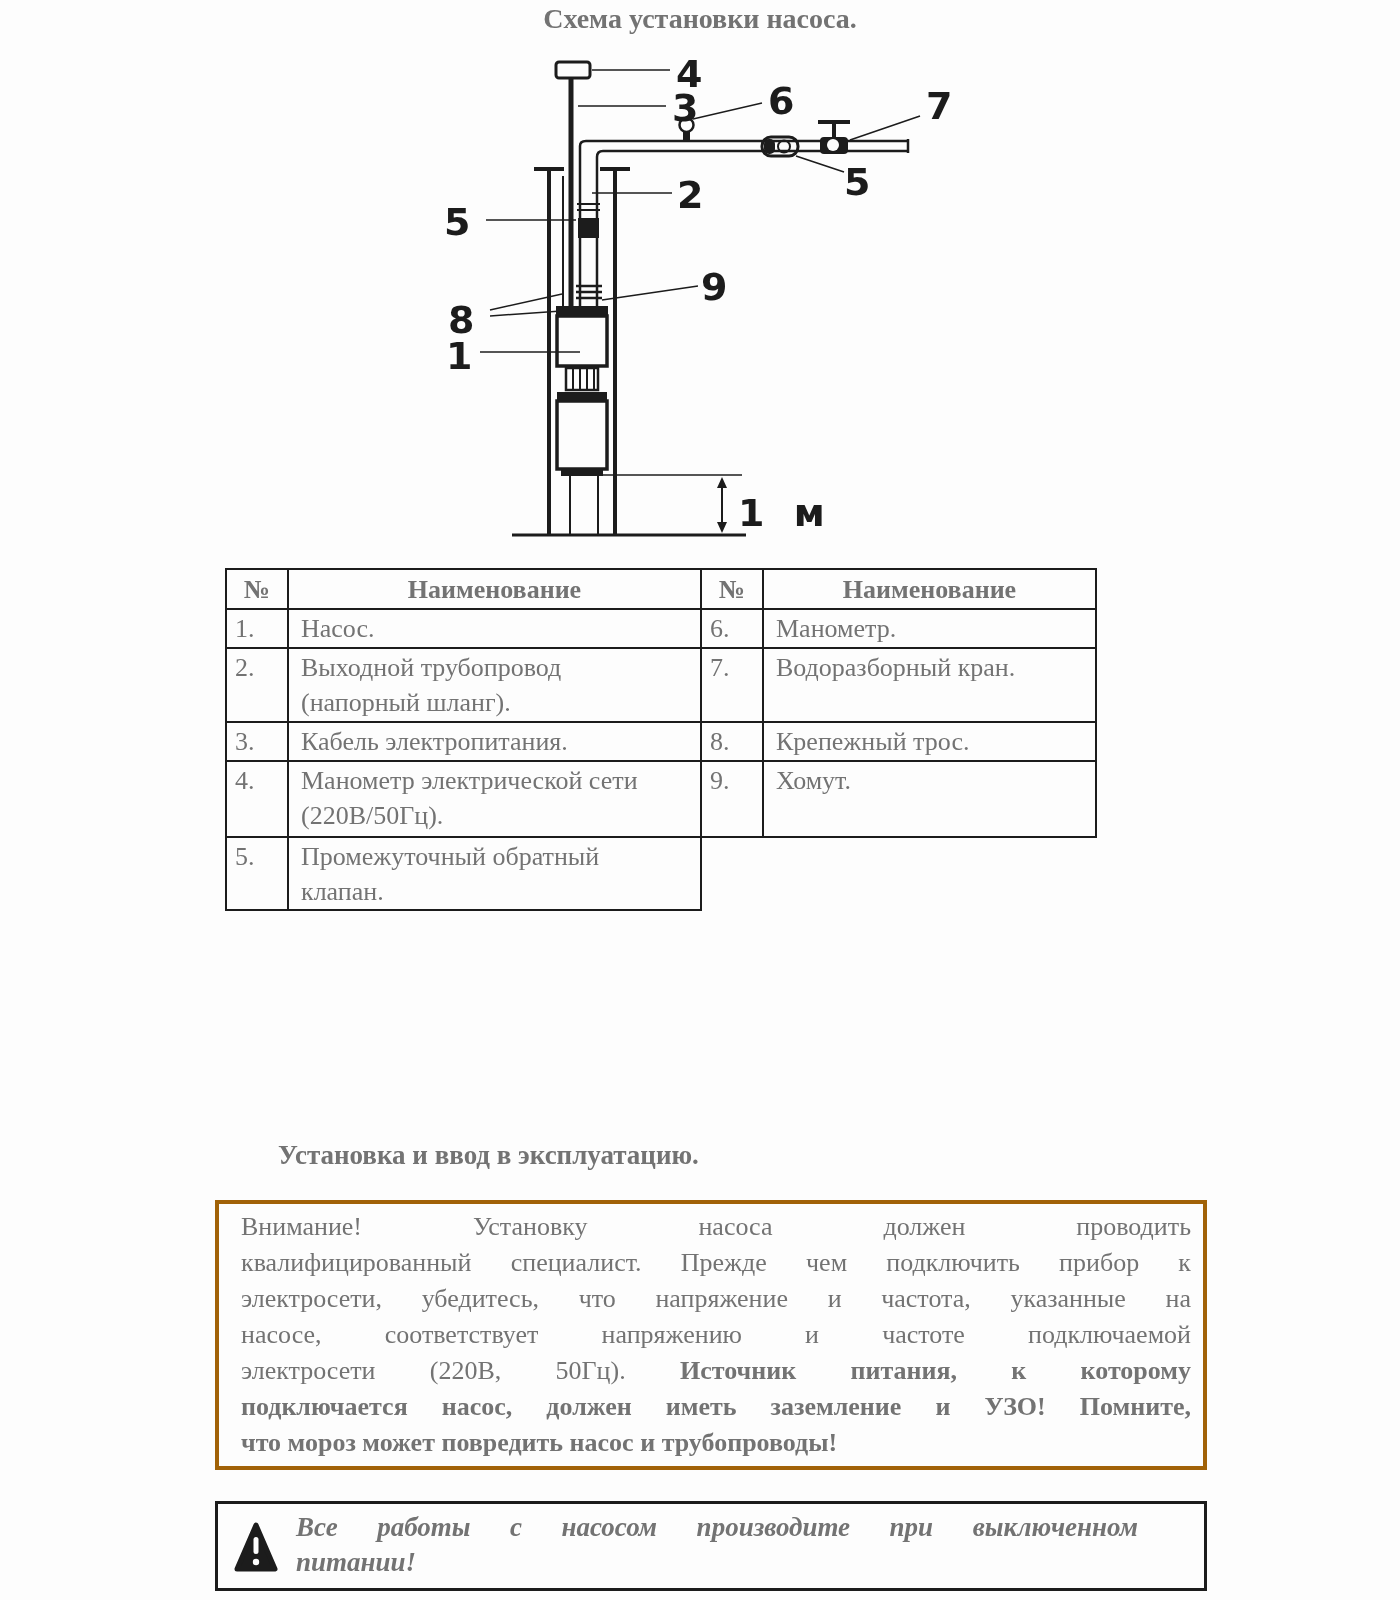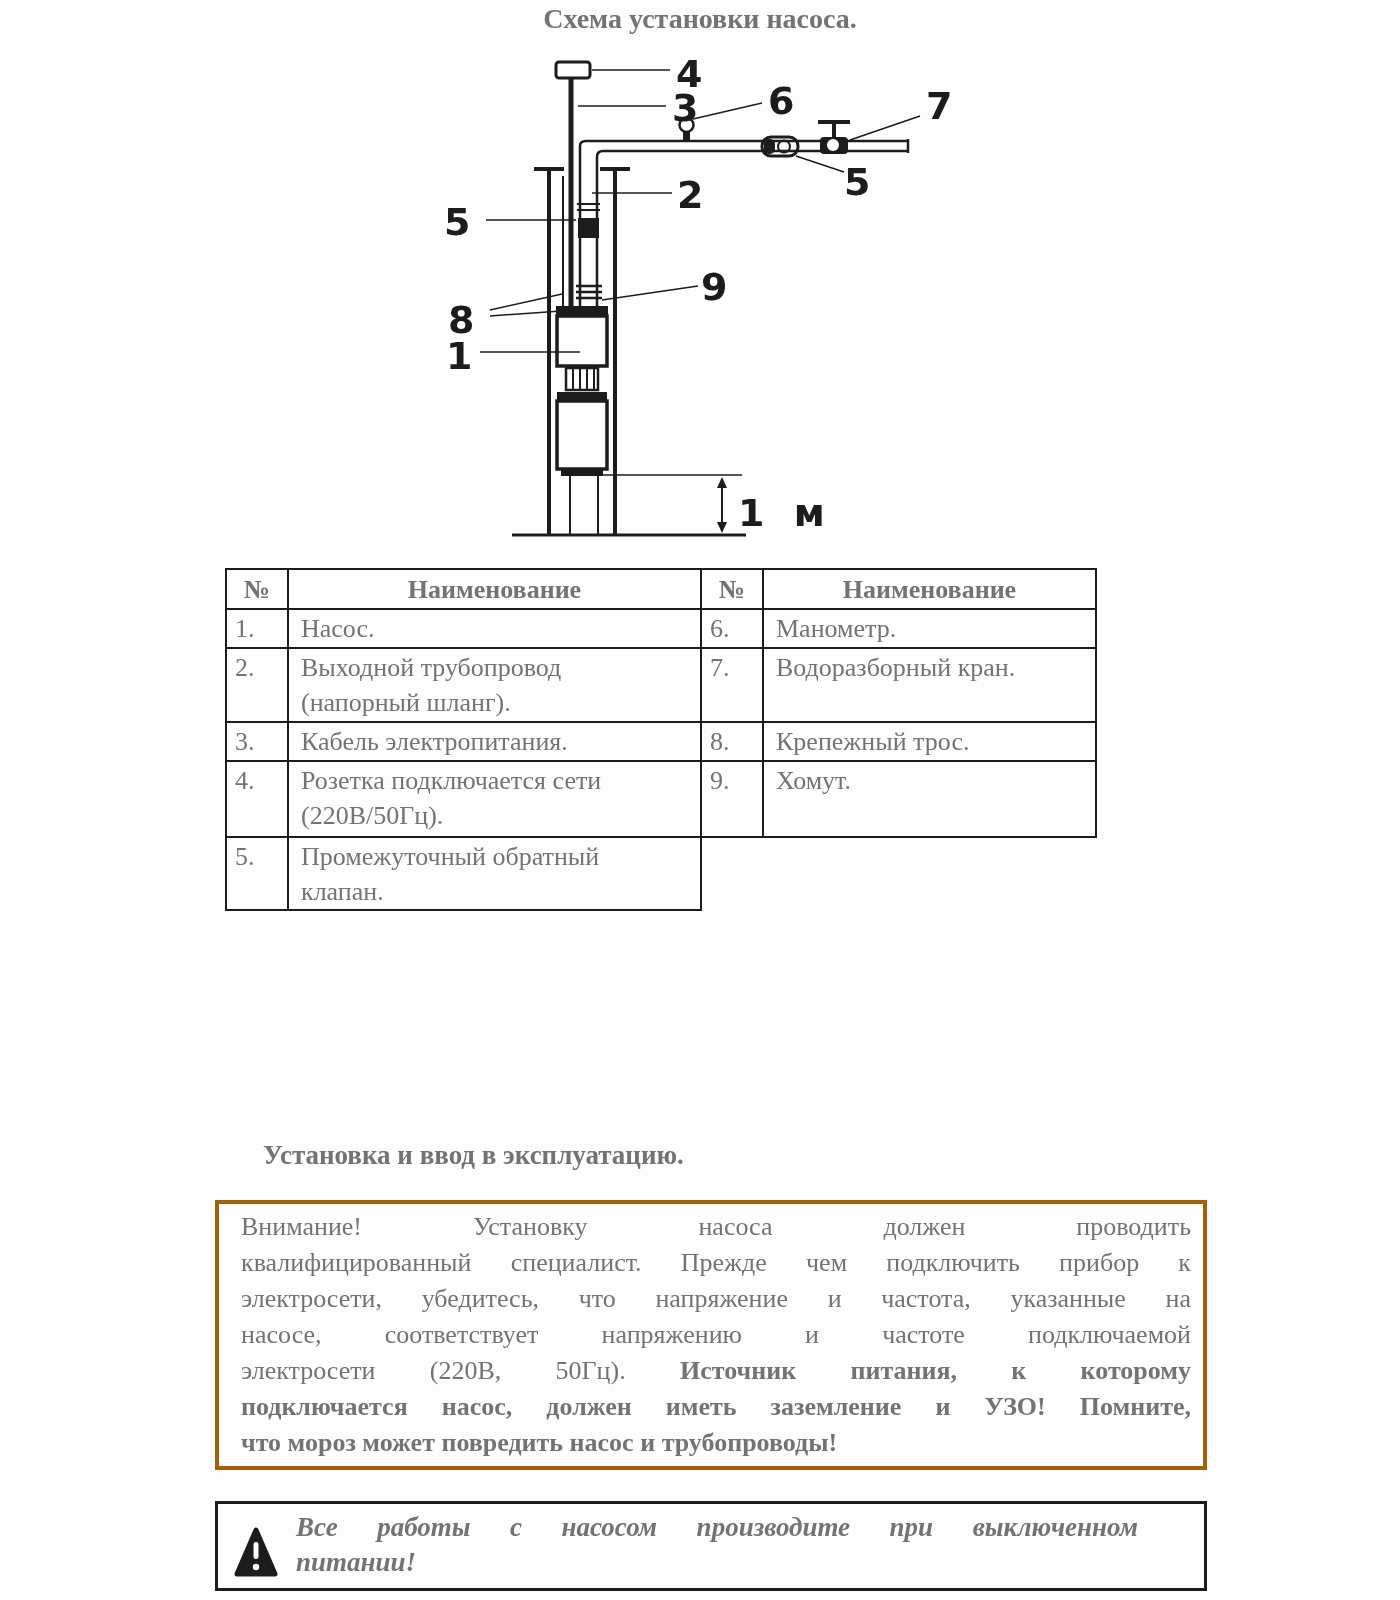--- a/index.html
+++ b/index.html
@@ -27,35 +27,35 @@
     border:2px solid #1c1c1c;vertical-align:top;padding:1px 4px 0 8px;
     overflow:hidden;
   }
   .parts-table th{text-align:center;font-weight:bold;padding:2px 2px 1px 2px;}
   .parts-table td.name{padding:1px 40px 0 12px;}
   .parts-table td.blank{border:none;}
   tr.h-hdr{height:38px;} tr.h-s{height:39px;} tr.h-d{height:74px;}
   tr.h-d4{height:76px;} tr.h-last{height:67px;}
   
   .section-heading{
-    position:absolute;left:263px;top:1140px;font-size:27px;font-weight:bold;
+    position:absolute;left:278px;top:1140px;font-size:27px;font-weight:bold;
   }
   
   .attention-box{
     position:absolute;left:215px;top:1200px;width:992px;box-sizing:border-box;
     border:4px solid #a16207;padding:5px 12px 5px 22px;
     font-size:26px;line-height:36px;
   }
   .aline{text-align:justify;text-align-last:justify;white-space:normal;}
   .aline.last{text-align-last:left;}
   .aline .b{font-weight:bold;}
   
   .warning-box{
     position:absolute;left:215px;top:1501px;width:992px;box-sizing:border-box;
-    border:3px solid #1c1c1c;display:flex;align-items:flex-end;
+    border:3px solid #1c1c1c;display:flex;align-items:center;
   }
   .warning-icon{margin:12px 0 10px 16px;flex:0 0 auto;}
   .warning-text{
     padding:6px 66px 8px 18px;font-size:27px;line-height:35px;
     font-weight:bold;font-style:italic;flex:1 1 auto;
   }
   .wline{text-align:justify;text-align-last:justify;}
   .wline.last{text-align-last:left;}
 </style>
 </head>
@@ -195,21 +195,21 @@
       <td class="name">Водоразборный кран.</td>
     </tr>
     <tr class="h-s">
       <td>3.</td>
       <td class="name">Кабель электропитания.</td>
       <td>8.</td>
       <td class="name">Крепежный трос.</td>
     </tr>
     <tr class="h-d4">
       <td>4.</td>
-      <td class="name">Розетка подключается сети (220В/50Гц).</td>
+      <td class="name">Манометр электрической сети (220В/50Гц).</td>
       <td>9.</td>
       <td class="name">Хомут.</td>
     </tr>
     <tr class="h-last">
       <td>5.</td>
       <td class="name">Промежуточный обратный клапан.</td>
       <td class="blank"></td>
       <td class="blank"></td>
     </tr>
   </tbody>

